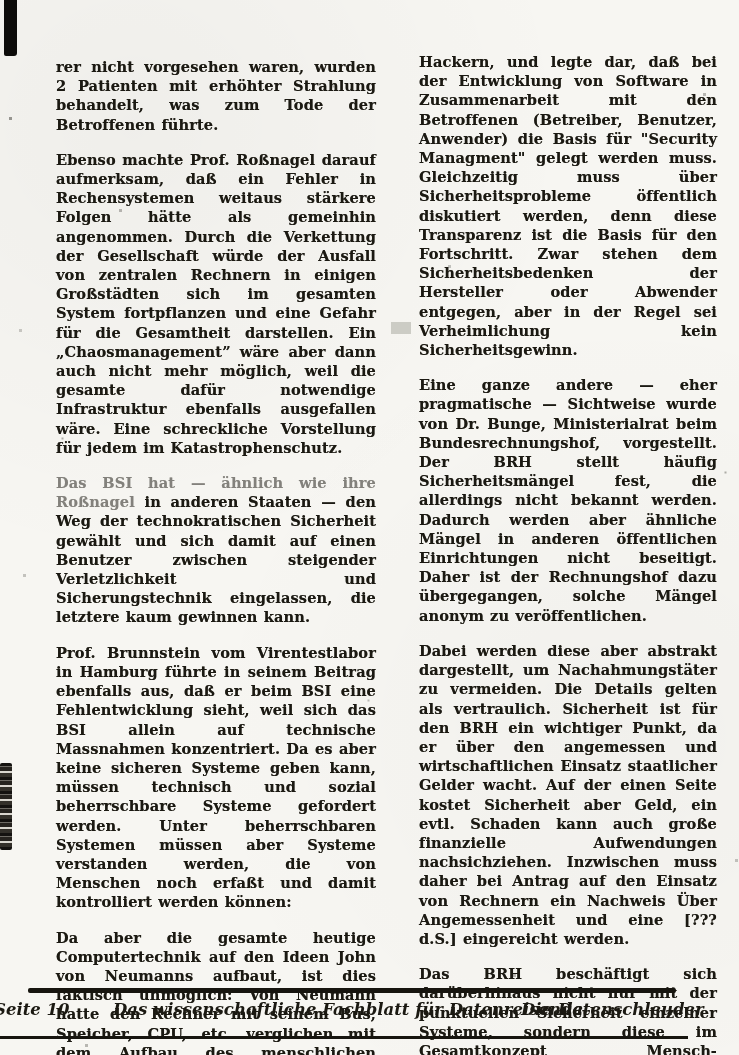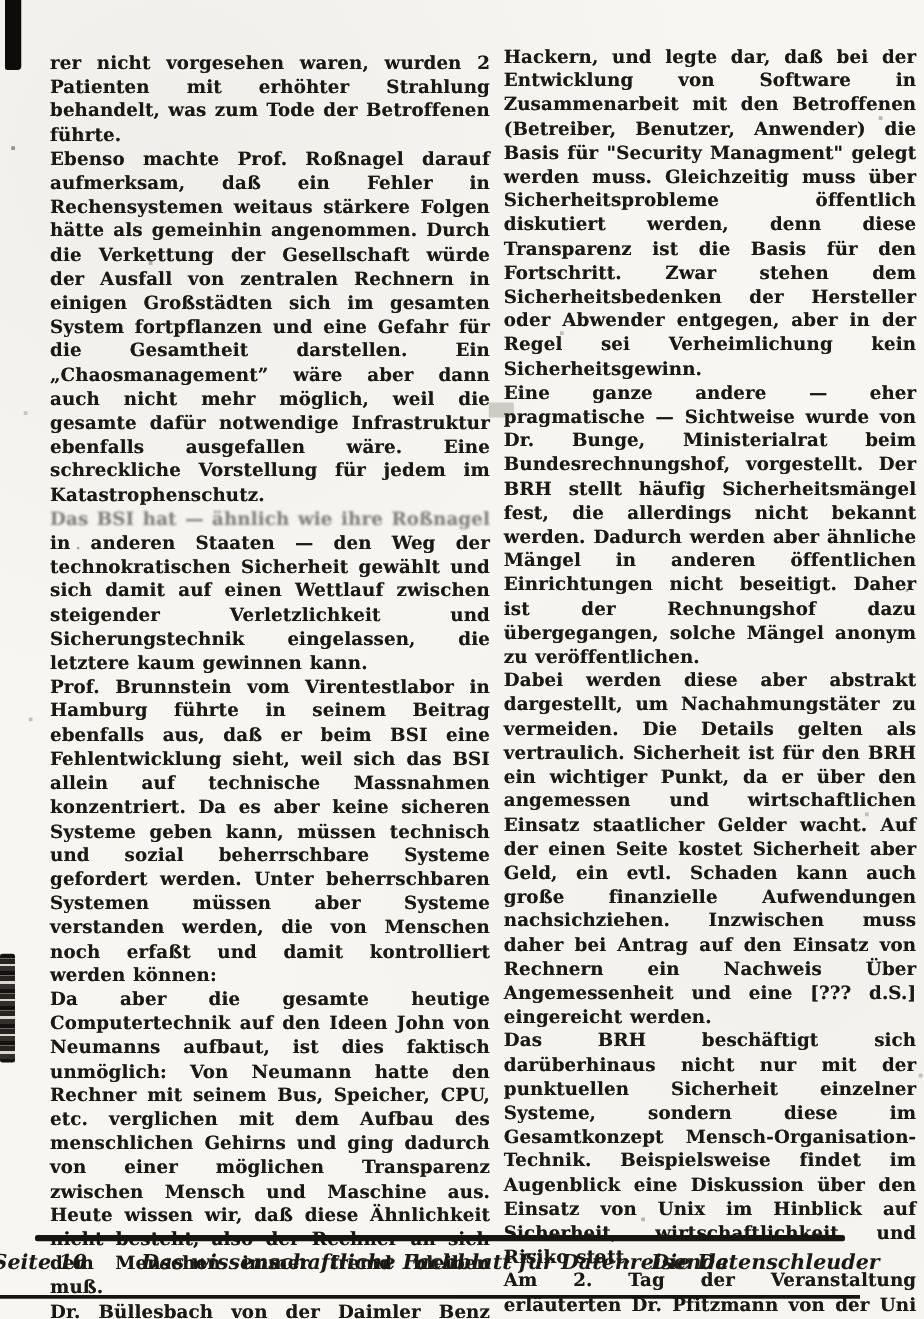--- a/index.html
+++ b/index.html
@@ -26,21 +26,21 @@
     font-weight: bold;
     font-size: 14.6px;
     line-height: 19.2px;
     letter-spacing: 0.1px;
     word-spacing: 1px;
     color: #1b1912;
     text-shadow: 0 0 0.4px rgba(20,18,10,0.55);
   }
   .col-left  { left: 40px;  top: 41px; width: 352px; }
   .col-right { left: 403px; top: 36px; width: 330px; }
-  .col p { margin: 0; padding: 0; }
+  .col p { margin: 16px; padding: 0; }
 
   .smudged {
     opacity: 0.52;
     filter: blur(0.7px);
   }
 
   
   .artifact { position: absolute; }
   .bar-top-left {
     left: 4px; top: 0; width: 13px; height: 56px;
@@ -106,21 +106,21 @@
 <body>
 
 <div class="artifact bar-top-left"></div>
 <div class="artifact strip-left"></div>
 <div class="artifact gray-box"></div>
 <div class="artifact speckles"></div>
 
 <div class="col col-left">
   <p>rer nicht vorgesehen waren, wurden 2 Patienten mit erhöhter Strahlung behandelt, was zum Tode der Betroffenen führte.</p>
   <p>Ebenso machte Prof. Roßnagel darauf aufmerksam, daß ein Fehler in Rechensystemen weitaus stärkere Folgen hätte als gemeinhin angenommen. Durch die Verkettung der Gesellschaft würde der Ausfall von zentralen Rechnern in einigen Großstädten sich im gesamten System fortpflanzen und eine Gefahr für die Gesamtheit darstellen. Ein „Chaosmanagement” wäre aber dann auch nicht mehr möglich, weil die gesamte dafür notwendige Infrastruktur ebenfalls ausgefallen wäre. Eine schreckliche Vorstellung für jedem im Katastrophenschutz.</p>
-  <p><span class="smudged">Das BSI hat — ähnlich wie ihre Roßnagel</span><span> in anderen Staaten — den Weg der technokratischen Sicherheit gewählt und sich damit auf einen Wettlauf zwischen steigender Verletzlichkeit und Sicherungstechnik eingelassen, die letztere kaum gewinnen kann.</span></p>
+  <p><span class="smudged">Das BSI hat — ähnlich wie ihre Roßnagel</span><span> in anderen Staaten — den Weg der technokratischen Sicherheit gewählt und sich damit auf einen Benutzer zwischen steigender Verletzlichkeit und Sicherungstechnik eingelassen, die letztere kaum gewinnen kann.</span></p>
   <p>Prof. Brunnstein vom Virentestlabor in Hamburg führte in seinem Beitrag ebenfalls aus, daß er beim BSI eine Fehlentwicklung sieht, weil sich das BSI allein auf technische Massnahmen konzentriert. Da es aber keine sicheren Systeme geben kann, müssen technisch und sozial beherrschbare Systeme gefordert werden. Unter beherrschbaren Systemen müssen aber Systeme verstanden werden, die von Menschen noch erfaßt und damit kontrolliert werden können:</p>
   <p>Da aber die gesamte heutige Computertechnik auf den Ideen John von Neumanns aufbaut, ist dies faktisch unmöglich: Von Neumann hatte den Rechner mit seinem Bus, Speicher, CPU, etc. verglichen mit dem Aufbau des menschlichen Gehirns und ging dadurch von einer möglichen Transparenz zwischen Mensch und Maschine aus. Heute wissen wir, daß diese Ähnlichkeit nicht besteht, also der Rechner an sich dem Menschen immer fremd bleiben muß.</p>
   <p>Dr. Büllesbach von der Daimler Benz Informationssysteme (debis) und früherer Datenschutzbeauftragter Bremens ging das Sicherheitsproblem von der Entwicklungsseite an. Er kritisierte das nachträgliche Aufspüren von Sicherheitslücken mit Hilfe von Tiger-Teams, also professionelen, angestellten</p>
 </div>
 
 <div class="col col-right">
   <p>Hackern, und legte dar, daß bei der Entwicklung von Software in Zusammenarbeit mit den Betroffenen (Betreiber, Benutzer, Anwender) die Basis für "Security Managment" gelegt werden muss. Gleichzeitig muss über Sicherheitsprobleme öffentlich diskutiert werden, denn diese Transparenz ist die Basis für den Fortschritt. Zwar stehen dem Sicherheitsbedenken der Hersteller oder Abwender entgegen, aber in der Regel sei Verheimlichung kein Sicherheitsgewinn.</p>
   <p>Eine ganze andere — eher pragmatische — Sichtweise wurde von Dr. Bunge, Ministerialrat beim Bundesrechnungshof, vorgestellt. Der BRH stellt häufig Sicherheitsmängel fest, die allerdings nicht bekannt werden. Dadurch werden aber ähnliche Mängel in anderen öffentlichen Einrichtungen nicht beseitigt. Daher ist der Rechnungshof dazu übergegangen, solche Mängel anonym zu veröffentlichen.</p>
   <p>Dabei werden diese aber abstrakt dargestellt, um Nachahmungstäter zu vermeiden. Die Details gelten als vertraulich. Sicherheit ist für den BRH ein wichtiger Punkt, da er über den angemessen und wirtschaftlichen Einsatz staatlicher Gelder wacht. Auf der einen Seite kostet Sicherheit aber Geld, ein evtl. Schaden kann auch große finanzielle Aufwendungen nachsichziehen. Inzwischen muss daher bei Antrag auf den Einsatz von Rechnern ein Nachweis Über Angemessenheit und eine [??? d.S.] eingereicht werden.</p>
   <p>Das BRH beschäftigt sich darüberhinaus nicht nur mit der punktuellen Sicherheit einzelner Systeme, sondern diese im Gesamtkonzept Mensch-Organisation-Technik. Beispielsweise findet im Augenblick eine Diskussion über den Einsatz von Unix im Hinblick auf Sicherheit, wirtschaftlichkeit und Risiko statt.</p>

